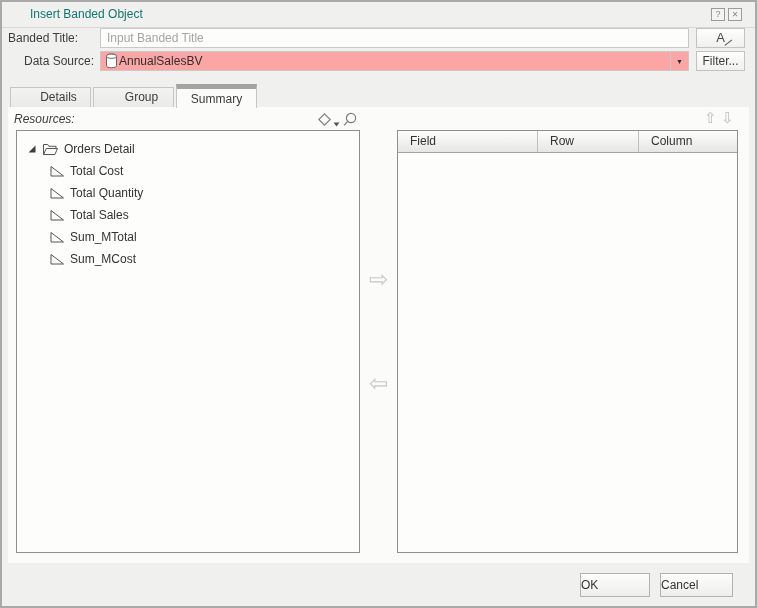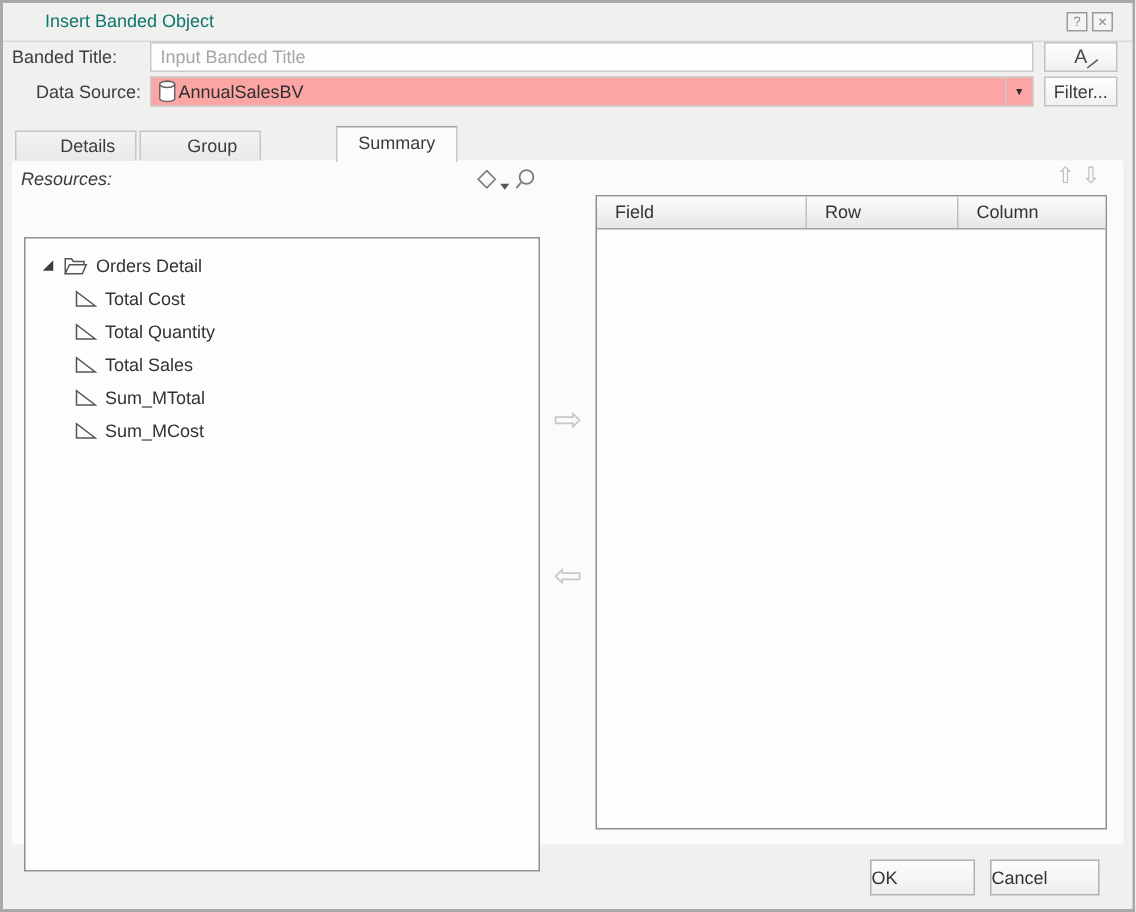--- a/index.html
+++ b/index.html
@@ -41,29 +41,29 @@
   .db-icon { margin:0 1px 0 4px; }
   .fontbtn-a { position:relative; font-size:13px; color:#4a4a4a; }
   .fontbtn-slash { position:absolute; left:27px; top:13px; width:9px; height:1.4px;
     background:#555553; transform:rotate(-38deg); }
   
   .tab { position:absolute; box-sizing:border-box; width:81px; text-align:center;
     cursor:default; color:#3c3c3c; }
   .tab.inactive { top:87px; height:21px; line-height:19px;
     background:linear-gradient(#f3f3f1,#e9e9e7); border:1px solid #c6c6c4;padding-left:16px; }
   .tab.active { top:84px; height:24px; line-height:20px; background:#fbfbf9;
-    border:1px solid #c6c6c4; border-top:1px solid #a3a3a3; border-bottom:none; z-index:3;margin-left:48px; }
+    border:1px solid #c6c6c4; border-top:5px solid #a3a3a3; border-bottom:none; z-index:3; }
   
   .tab-page { position:absolute; left:8px; top:107px; width:741px; height:456px;
     background:#fbfbf9; z-index:1; }
   .resources-label { position:absolute; left:6px; top:5px; color:#3c3c3c;font-style:italic; }
   .res-icons { position:absolute; left:308px; top:4px; width:52px; height:18px; }
   .panel { position:absolute; box-sizing:border-box; border:1px solid #8f8f8f;
     background:#fdfdfc; top:23px; height:423px; overflow:hidden; }
-  .panel.left { left:8px; width:344px;margin-top:28px; }
+  .panel.left { left:8px; width:344px; }
   .panel.right { left:389px; width:341px; }
   
   .tree { padding-top:7px; }
   .tree-row { height:22px; display:flex; align-items:center; cursor:default; color:#333331; }
   .tree-row.root { padding-left:10px; }
   .tree-row.child { padding-left:32px; }
   .tree-row .gap { width:5px; }
   
   .grid-header { display:flex; height:21px;
     background:linear-gradient(#fdfdfd,#e6e6e4); border-bottom:1px solid #a2a2a0; }

